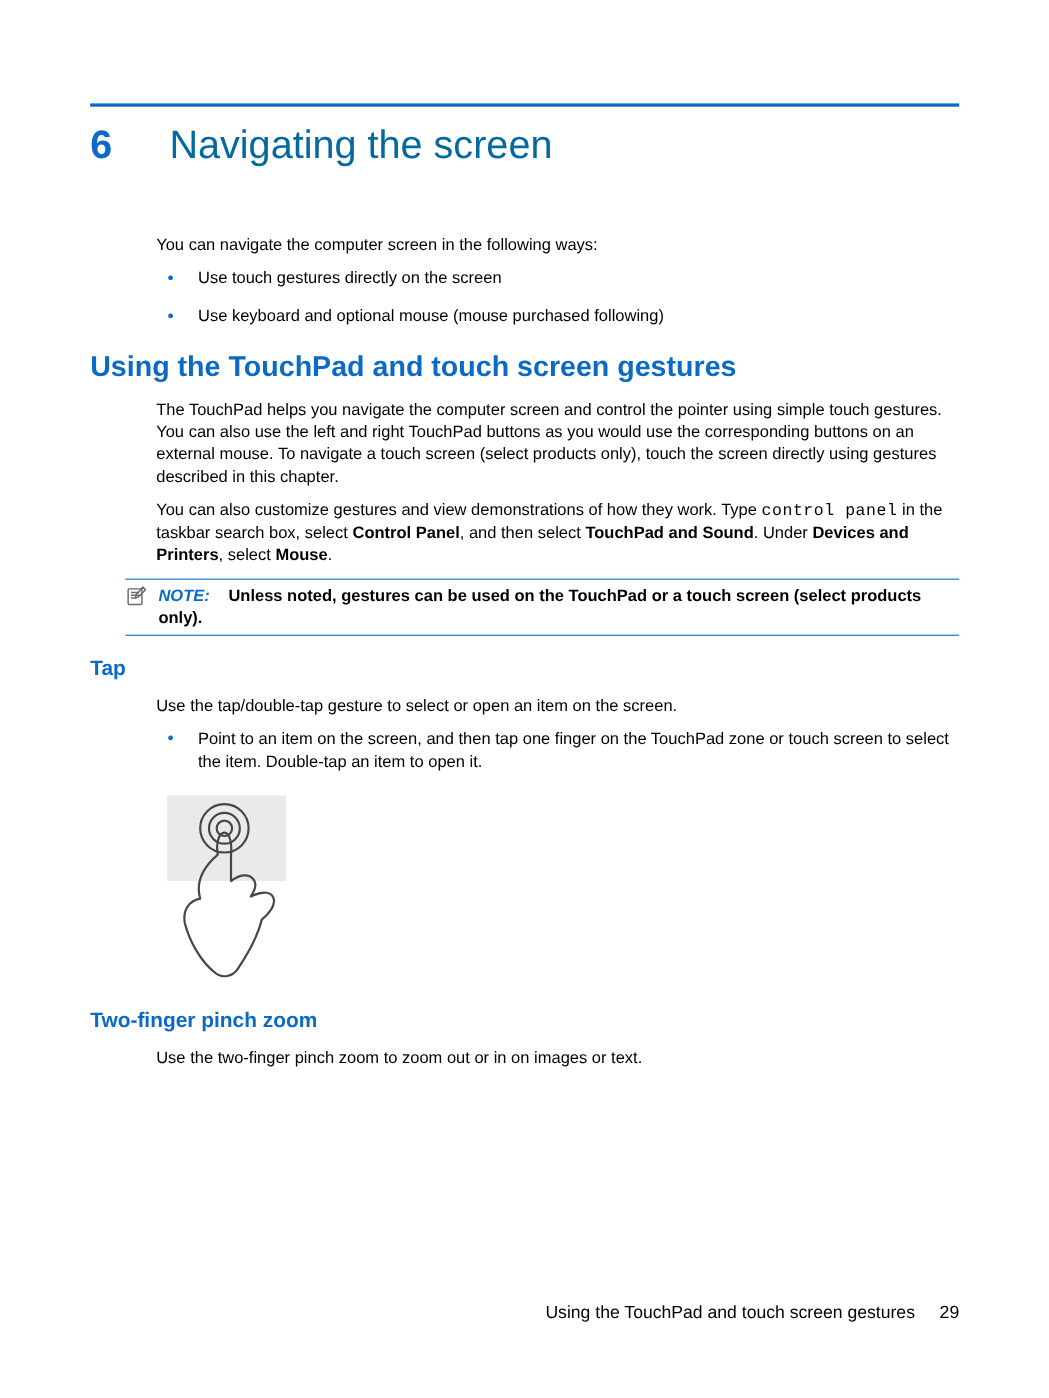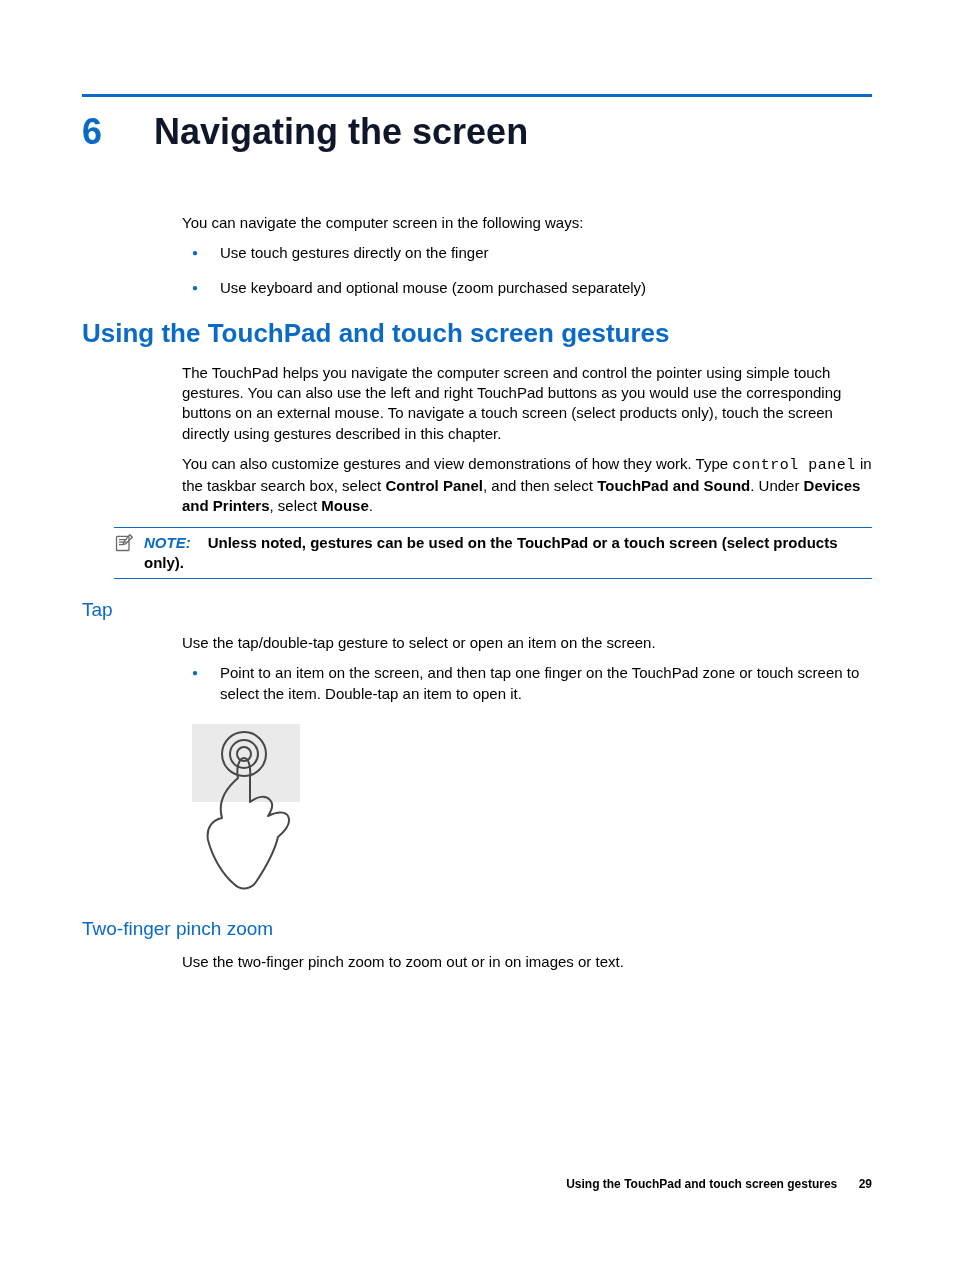--- a/index.html
+++ b/index.html
@@ -26,25 +26,25 @@
     margin-bottom: 60px;
   }
   .chapter-num {
     color: #0a6ac6;
     font-weight: 700;
     font-size: 36px;
     width: 72px;
     flex-shrink: 0;
   }
   .chapter-title {
-    color: #0f172a;
-    font-weight: 700;
+    color: #0369a1;
+    font-weight: 400;
     font-size: 36px;
   }
-  .body-indent { margin-left: 100px; }
+  .body-indent { margin-left: 60px; }
   .p { font-size: 15px; line-height: 1.35; margin: 0 0 10px 0; }
   ul.bullets {
     list-style: none;
     padding: 0;
     margin: 0 0 20px 0;
   }
   ul.bullets > li {
     position: relative;
     padding-left: 38px;
     margin: 0 0 14px 0;
@@ -61,21 +61,21 @@
     line-height: 20px;
   }
   h2.section {
     color: #0a6ac6;
     font-weight: 700;
     font-size: 26px;
     margin: 16px 0 14px 0;
   }
   h3.subsection {
     color: #0a6ac6;
-    font-weight: 400;
+    font-weight: 700;
     font-size: 19px;
     margin: 20px 0 12px 0;
   }
   .mono { font-family: "Courier New", monospace; letter-spacing: 0.5px; }
   strong { font-weight: 700; }
   .note-block {
     display: flex;
     align-items: flex-start;
     gap: 10px;
     border-top: 1px solid #0a6ac6;
@@ -106,42 +106,41 @@
     stroke-linecap: round;
     stroke-linejoin: round;
   }
   .ring {
     fill: none;
     stroke: #474747;
     stroke-width: 2;
   }
   .footer {
     position: absolute;
-    bottom: 80px;
+    bottom: 68px;
     right: 82px;
-    font-size: 12px;
-    font-weight: bold;
+    font-size: 16px;
   }
   .footer .pn { margin-left: 18px; }
 </style>
 </head>
 <body>
 
 <div class="page">
   <hr class="hr-top">
   <div class="chapter-row">
     <div class="chapter-num">6</div>
     <div class="chapter-title">Navigating the screen</div>
   </div>
 
   <div class="body-indent">
     <p class="p">You can navigate the computer screen in the following ways:</p>
     <ul class="bullets">
-      <li>Use touch gestures directly on the finger</li>
-      <li>Use keyboard and optional mouse (zoom purchased separately)</li>
+      <li>Use touch gestures directly on the screen</li>
+      <li>Use keyboard and optional mouse (mouse purchased following)</li>
     </ul>
   </div>
 
   <h2 class="section">Using the TouchPad and touch screen gestures</h2>
 
   <div class="body-indent">
     <p class="p">The TouchPad helps you navigate the computer screen and control the pointer using simple touch gestures. You can also use the left and right TouchPad buttons as you would use the corresponding buttons on an external mouse. To navigate a touch screen (select products only), touch the screen directly using gestures described in this chapter.</p>
     <p class="p">
       <span>You can also customize gestures and view demonstrations of how they work. Type </span><span class="mono">control panel</span><span> in the taskbar search box, select </span><strong>Control Panel</strong><span>, and then select </span><strong>TouchPad and Sound</strong><span>. Under </span><strong>Devices and Printers</strong><span>, select </span><strong>Mouse</strong><span>.</span>
     </p>

